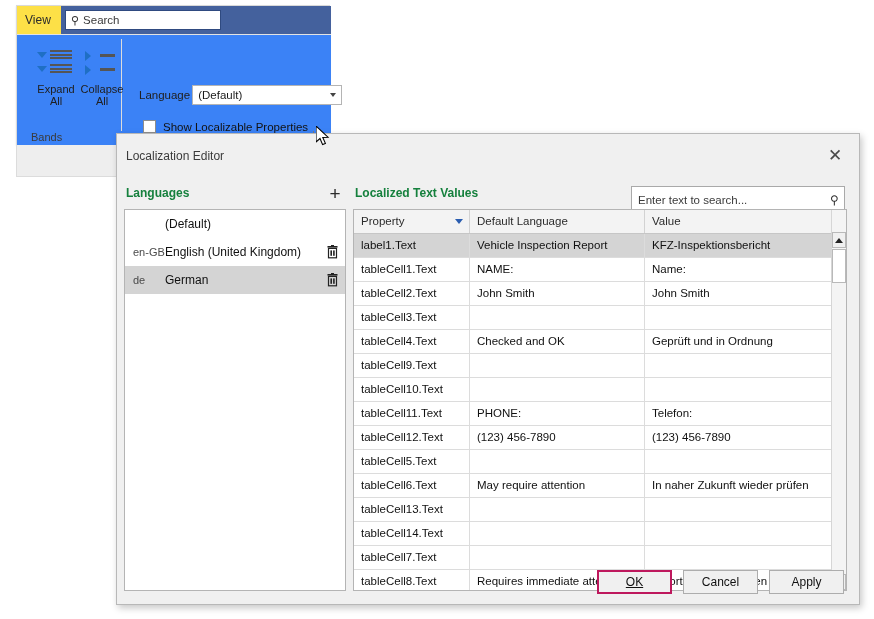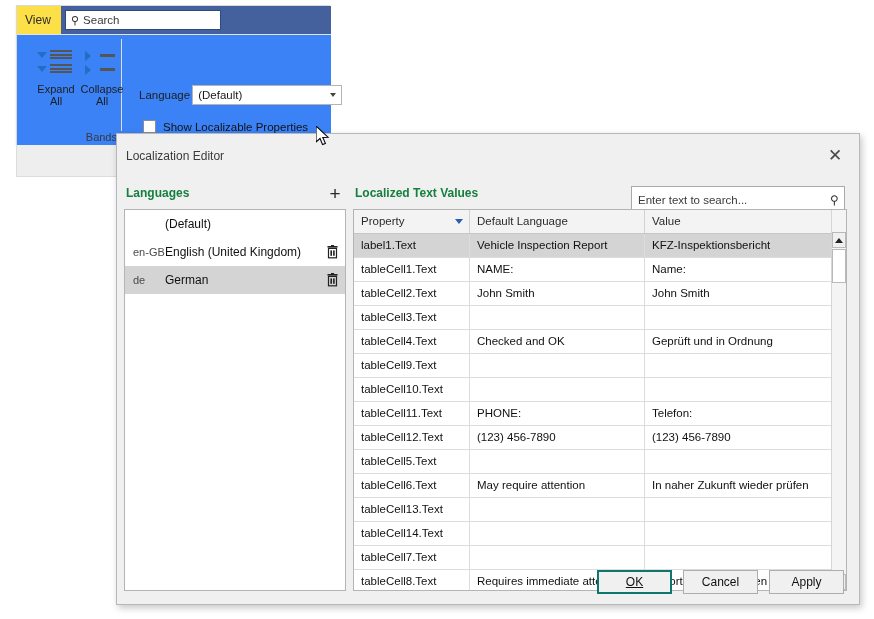--- a/index.html
+++ b/index.html
@@ -62,21 +62,21 @@
   .tri-r {
     position:absolute; width:0;height:0;
     border-top:5px solid transparent; border-bottom:5px solid transparent;
     border-left:6px solid #1f6fc4;
   }
   .bars { position:absolute; }
   .bars i { display:block; height:2px; background:#555; margin-bottom:1.5px; }
   .dash { position:absolute; width:15px; height:2.5px; background:#555; }
 
   .grp-label {
-    position:absolute; bottom:3px; font-size:11px; color:#3a3a3a; text-align:right;
+    position:absolute; bottom:3px; font-size:11px; color:#3a3a3a; text-align:left;
   }
 
   .lang-row { position:absolute; left:122px; top:50px; display:flex; align-items:center; }
   .lang-lbl { font-size:11.5px; color:#202020; margin-right:2px; }
   .combo {
     width:150px; height:20px; background:#ffffff; border:1px solid #b4b4b4;
     display:flex; align-items:center; justify-content:space-between;
     padding:0 5px; font-size:11.5px; color:#1a1a1a;
   }
   .combo .carat {
@@ -198,21 +198,21 @@
     background:#ffffff; border:1px solid #b9b9b9;
   }
   .ar-u { width:0;height:0;border-left:4px solid transparent;border-right:4px solid transparent;border-bottom:5px solid #222; }
   .ar-d { width:0;height:0;border-left:4px solid transparent;border-right:4px solid transparent;border-top:5px solid #222; }
 
   .btn {
     position:absolute; top:436px; height:24px; width:75px;
     background:#f0f0f0; border:1px solid #adadad;
     font-size:12px; color:#111; text-align:center; line-height:22px; cursor:default;
   }
-  .btn.primary { border:2px solid #0f766e; line-height:20px;text-decoration:underline; }
+  .btn.primary { border:2px solid #be185d; line-height:20px;text-decoration:underline; }
 </style>
 </head>
 <body>
 
 <div id="root">
 
   <div class="ribbon-window">
 
     <div class="ribbon-tabbar">
       <div class="tab-view">View</div>

